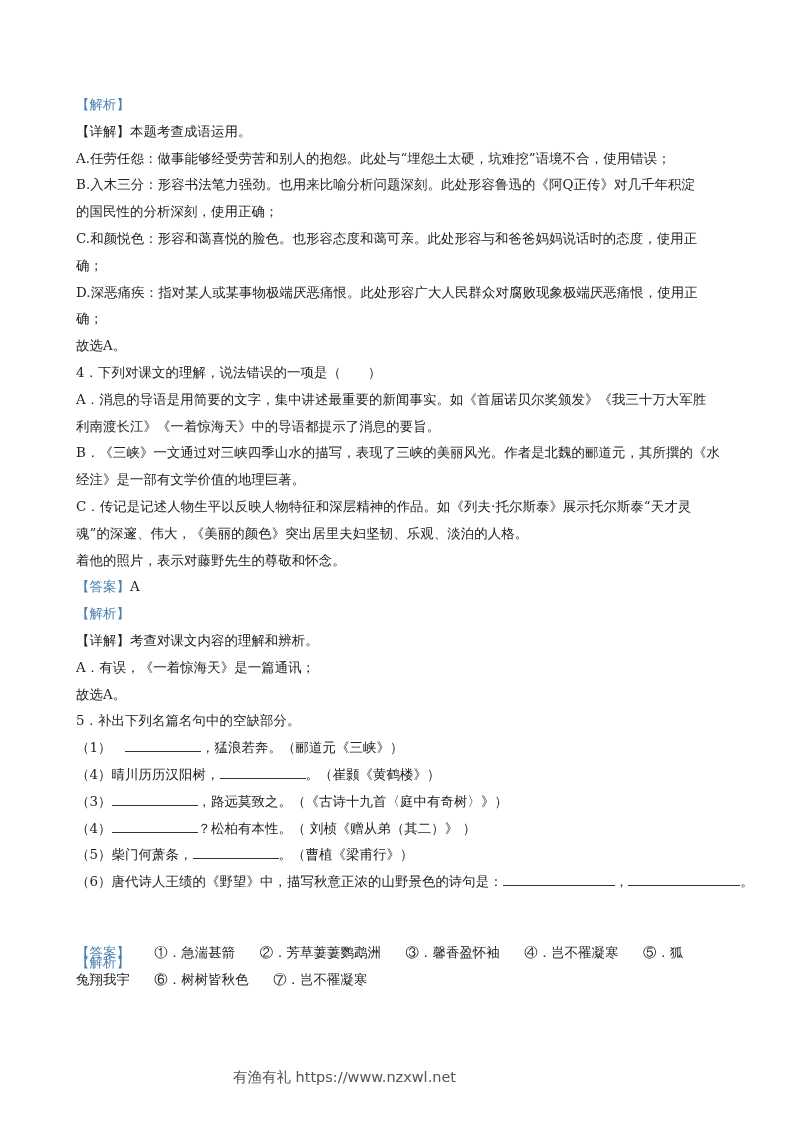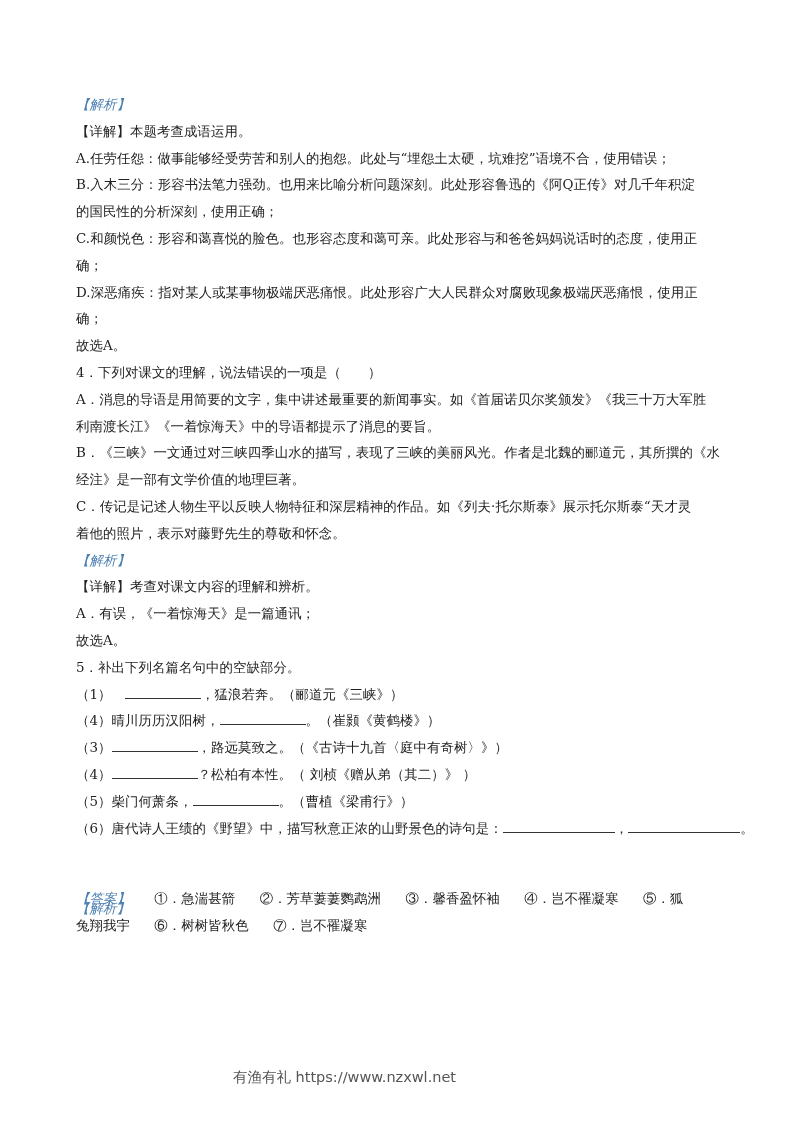--- a/index.html
+++ b/index.html
@@ -1,20 +1,20 @@
 <!DOCTYPE html>
 <html><head>
 <meta charset="utf-8">
 <style>
   html, body { margin: 0; padding: 0; background: #ffffff; }
   body { width: 793px; height: 1122px; position: relative; overflow: hidden;
          font-family: "DejaVu Serif", "Liberation Serif", serif; color: #222; }
   .page { position: absolute; left: 76px; top: 92px; width: 648px; }
   .line { font-size: 13.4px; line-height: 26.8px; height: 26.8px; white-space: nowrap; letter-spacing: 0.1px; }
-  .label { color: #4a7fb0; font-style: italic; }
+  .label { color: #4a7fb0; }
   .blank { display: inline-block; border-bottom: 1px solid #333; height: 12px; vertical-align: baseline; }
   .ans-item { display: inline-block; margin-right: 20px; margin-top: 44px; }
   .footer { position: absolute; top: 1068px; left: 0; width: 689px; text-align: center;
             font-family: "DejaVu Sans", "Liberation Sans", sans-serif; font-size: 14.5px; color: #555; }
 </style>
 </head>
 <body>
 
 <div class="page">
 
@@ -30,21 +30,25 @@
   <div class="line">D.深恶痛疾：指对某人或某事物极端厌恶痛恨。此处形容广大人民群众对腐败现象极端厌恶痛恨，使用正</div>
   <div class="line">确；</div>
   <div class="line">故选A。</div>
 
   <div class="line">4．下列对课文的理解，说法错误的一项是（　　）</div>
   <div class="line">A．消息的导语是用简要的文字，集中讲述最重要的新闻事实。如《首届诺贝尔奖颁发》《我三十万大军胜</div>
   <div class="line">利南渡长江》《一着惊海天》中的导语都提示了消息的要旨。</div>
   <div class="line">B．《三峡》一文通过对三峡四季山水的描写，表现了三峡的美丽风光。作者是北魏的郦道元，其所撰的《水</div>
   <div class="line">经注》是一部有文学价值的地理巨著。</div>
   <div class="line">C．传记是记述人物生平以反映人物特征和深层精神的作品。如《列夫·托尔斯泰》展示托尔斯泰“天才灵</div>
+  <div class="line">魂”的深邃、伟大，《美丽的颜色》突出居里夫妇坚韧、乐观、淡泊的人格。</div>
   <div class="line">着他的照片，表示对藤野先生的尊敬和怀念。</div>
+  <div class="line">
+    <span class="label" style="color: rgb(74, 127, 176);">【答案】</span><span>A</span>
+  </div>
   <div class="line label" style="color: rgb(74, 127, 176);">【解析】</div>
   <div class="line">
     <span>【详解】</span><span>考查对课文内容的理解和辨析。</span>
   </div>
   <div class="line">A．有误，《一着惊海天》是一篇通讯；</div>
   <div class="line">故选A。</div>
 
   <div class="line">5．补出下列名篇名句中的空缺部分。</div>
   <div class="line q5-item">
     <span>（1）　</span><span class="blank" style="width: 76px;"></span><span>，猛浪若奔。（郦道元《三峡》）</span>

